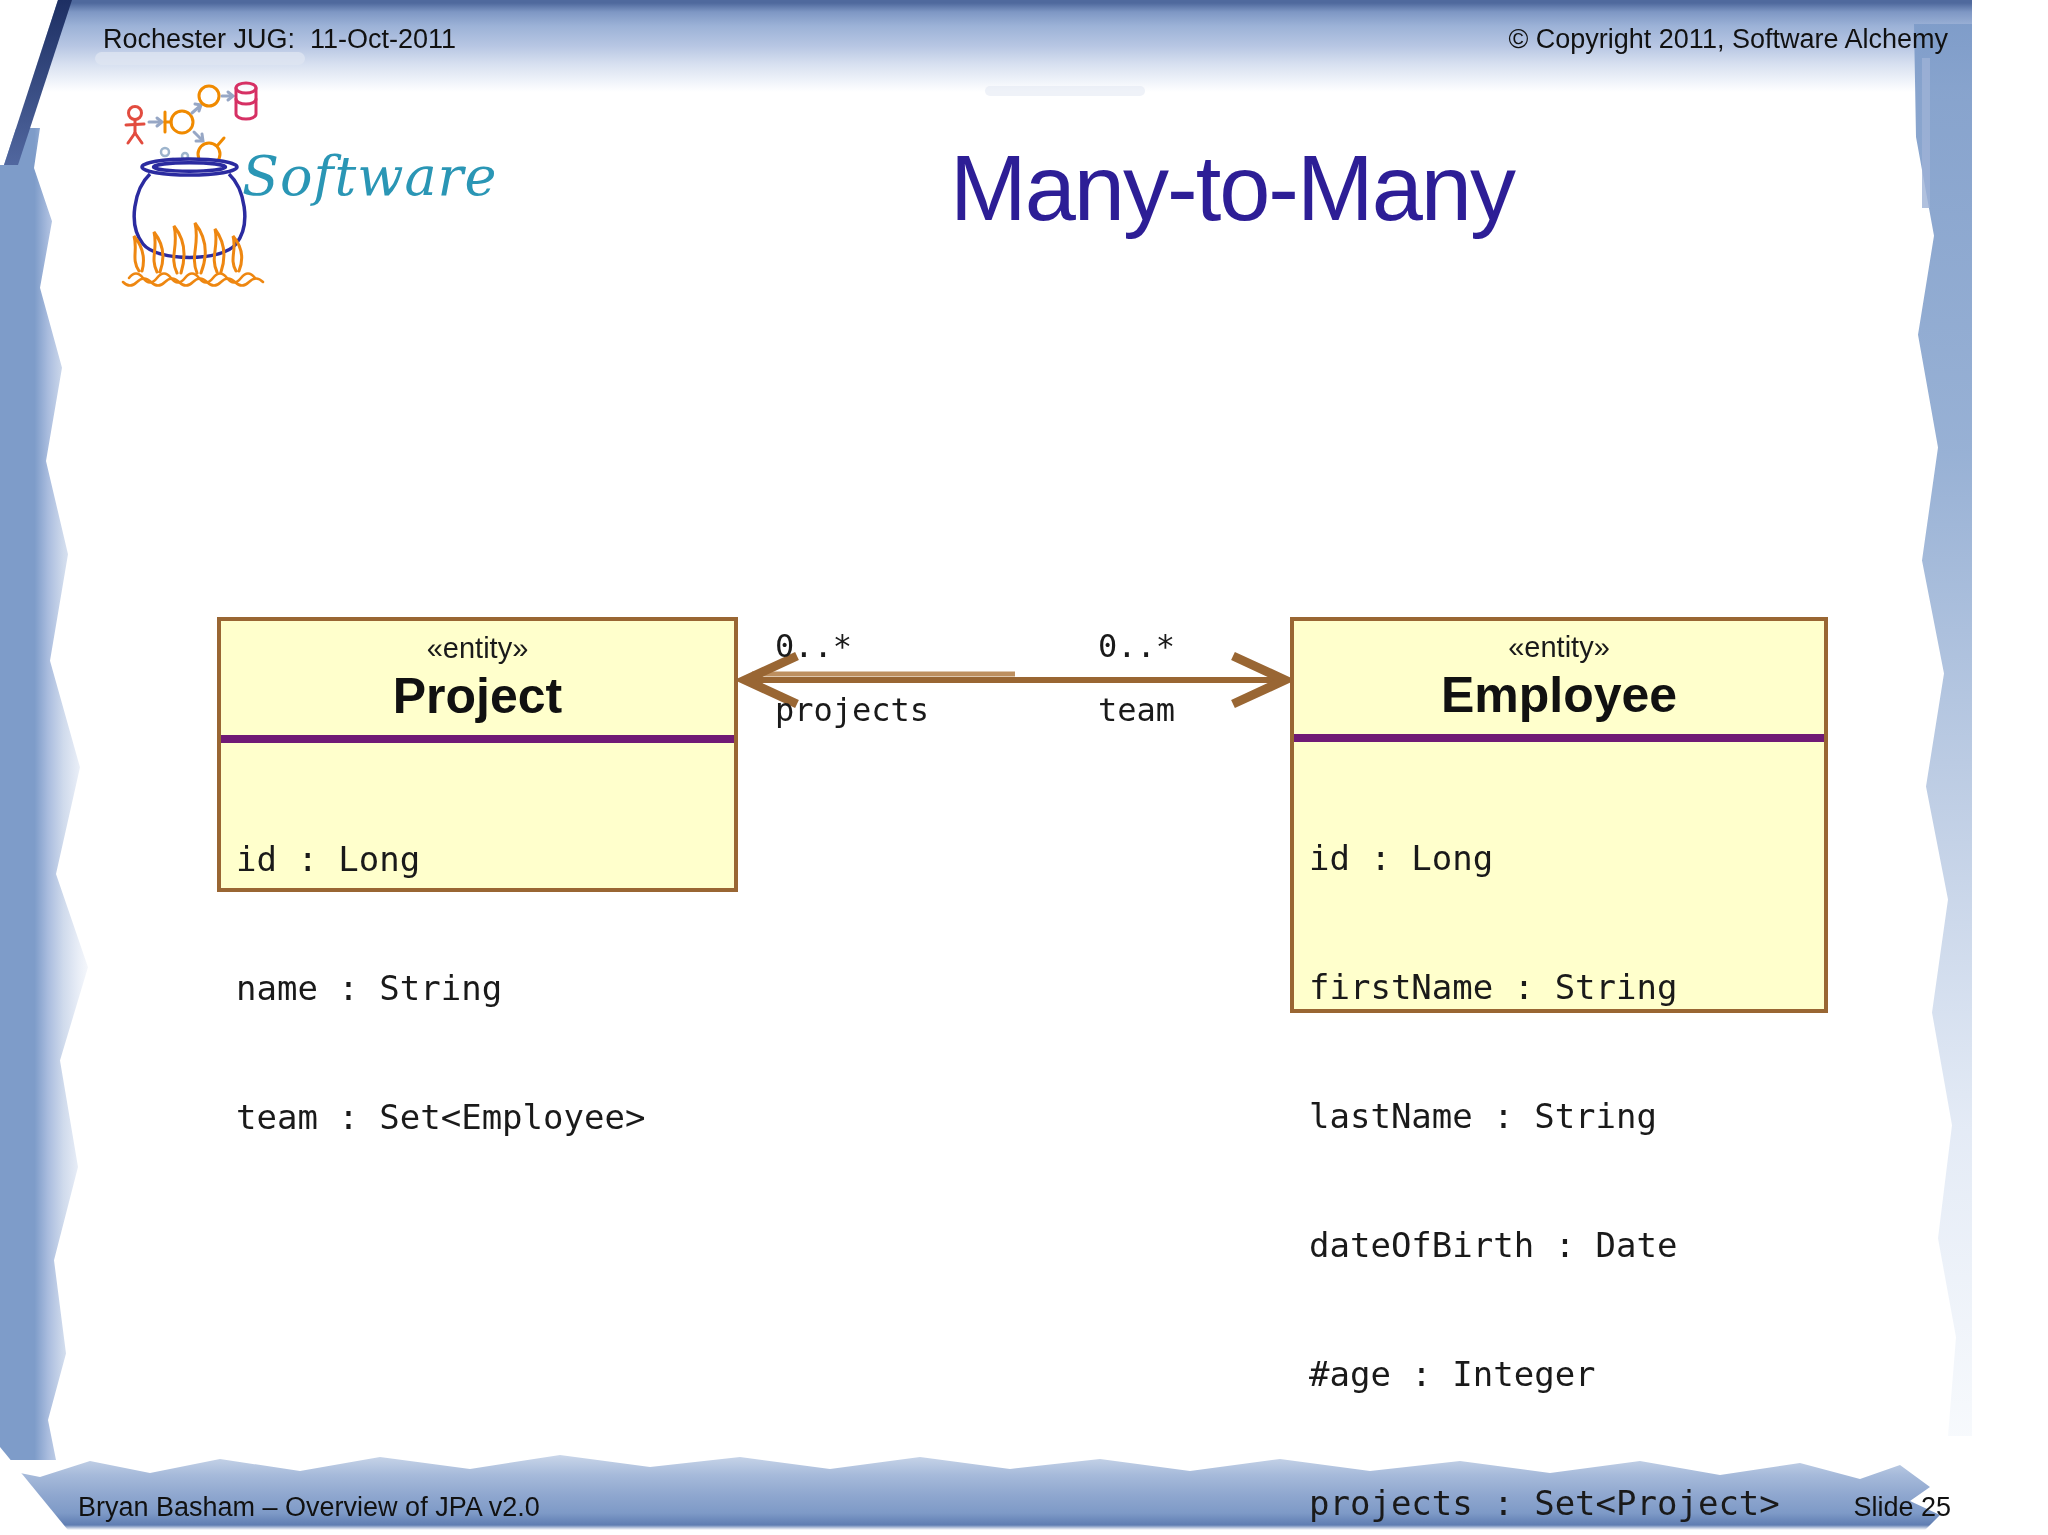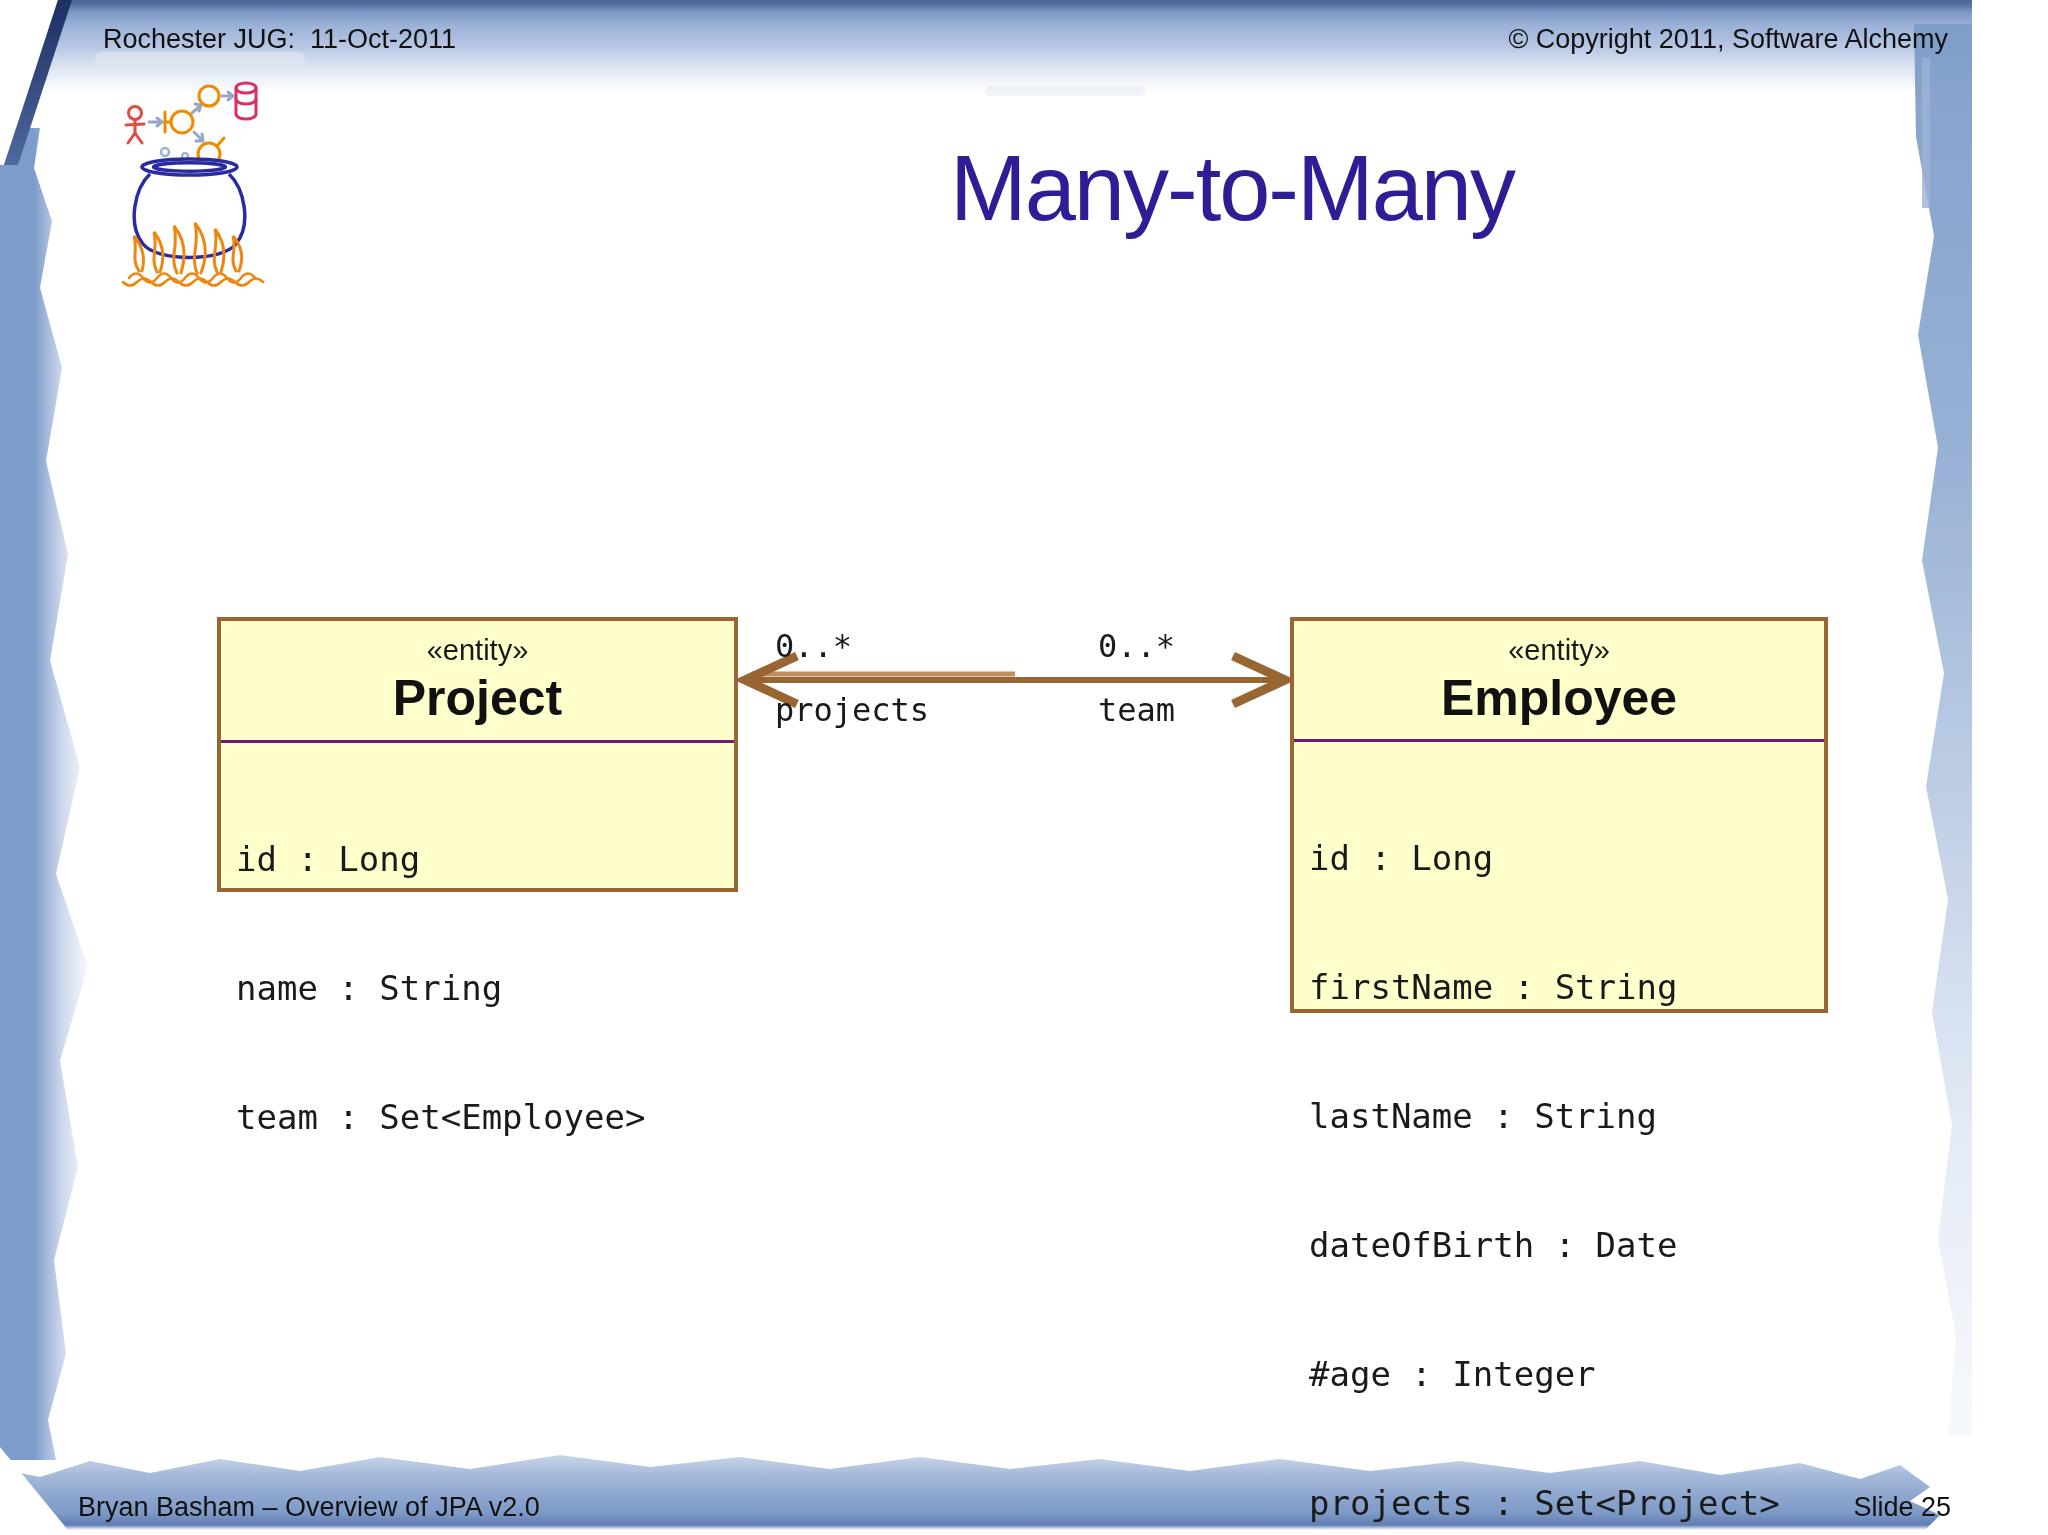--- a/index.html
+++ b/index.html
@@ -49,21 +49,21 @@
   
   .title{position:absolute;z-index:5;left:1232px;top:136px;transform:translateX(-50%);
          font-size:92px;letter-spacing:-2px;color:#2d1e96;white-space:nowrap;}
 
   
   .uml-box{position:absolute;z-index:5;box-sizing:border-box;background:#ffffcc;
            border:4px solid #996633;}
   .uml-project{left:217px;top:617px;width:521px;height:275px;}
   .uml-employee{left:1290px;top:617px;width:538px;height:396px;}
   .uml-header{box-sizing:border-box;display:flex;flex-direction:column;align-items:center;
-              justify-content:center;border-bottom:3px solid #701a75;}
+              justify-content:center;border-bottom:8px solid #701a75;}
   .uml-project .uml-header{height:122px;}
   .uml-employee .uml-header{height:121px;}
   .uml-stereotype{font-size:29px;color:#1a1a1a;}
   .uml-name{font-size:50px;font-weight:bold;color:#111;margin-top:2px;}
   .uml-attrs{padding:9px 0 0 15px;font-family:"DejaVu Sans Mono","Liberation Mono",monospace;
              font-size:34px;line-height:43px;color:#1a1a1a;white-space:pre;}
 
   
   .assoc-svg{position:absolute;z-index:4;left:700px;top:630px;}
   .assoc-label{position:absolute;z-index:5;font-family:"DejaVu Sans Mono","Liberation Mono",monospace;
@@ -160,20 +160,21 @@
       <path d="M34,205 C26,193 33,184 29,170 C39,182 40,194 37,205"></path>
       <path d="M52,206 C45,192 53,183 49,166 C60,180 59,195 55,206"></path>
       <path d="M72,207 C64,191 74,180 69,160 C82,176 80,194 76,207"></path>
       <path d="M92,207 C85,190 95,178 90,157 C104,175 101,194 96,207"></path>
       <path d="M112,206 C105,191 114,181 110,163 C122,179 120,194 116,206"></path>
       <path d="M131,205 C124,193 132,184 128,170 C139,183 138,195 134,205"></path>
       <path d="M24,212 q7,-9 14,0 t14,0 t14,0 t14,0 t14,0 t14,0 t14,0 t14,0 t14,0" stroke-width="2.5"></path>
       <path d="M18,216 q7,7 14,0 t14,0 t14,0 t14,0 t14,0 t14,0 t14,0 t14,0 t14,0 t14,0" stroke-width="2.5"></path>
     </g>
   </svg>
+  <div class="logo-text logo-line1">Software</div>
 
   <div class="title">Many-to-Many</div>
 
   <svg class="assoc-svg" width="620" height="100" viewBox="700 630 620 100">
     <line x1="742" y1="680" x2="1288" y2="680" stroke="#996633" stroke-width="6"></line>
     <line x1="752" y1="674" x2="1015" y2="674" stroke="#bd8f5f" stroke-width="5"></line>
     <polyline points="797,656 745,680 797,704" stroke="#996633" stroke-width="9" fill="none"></polyline>
     <polyline points="1233,656 1285,680 1233,704" stroke="#996633" stroke-width="9" fill="none"></polyline>
   </svg>
   <div class="assoc-label lbl-left-mult">0..*</div>

